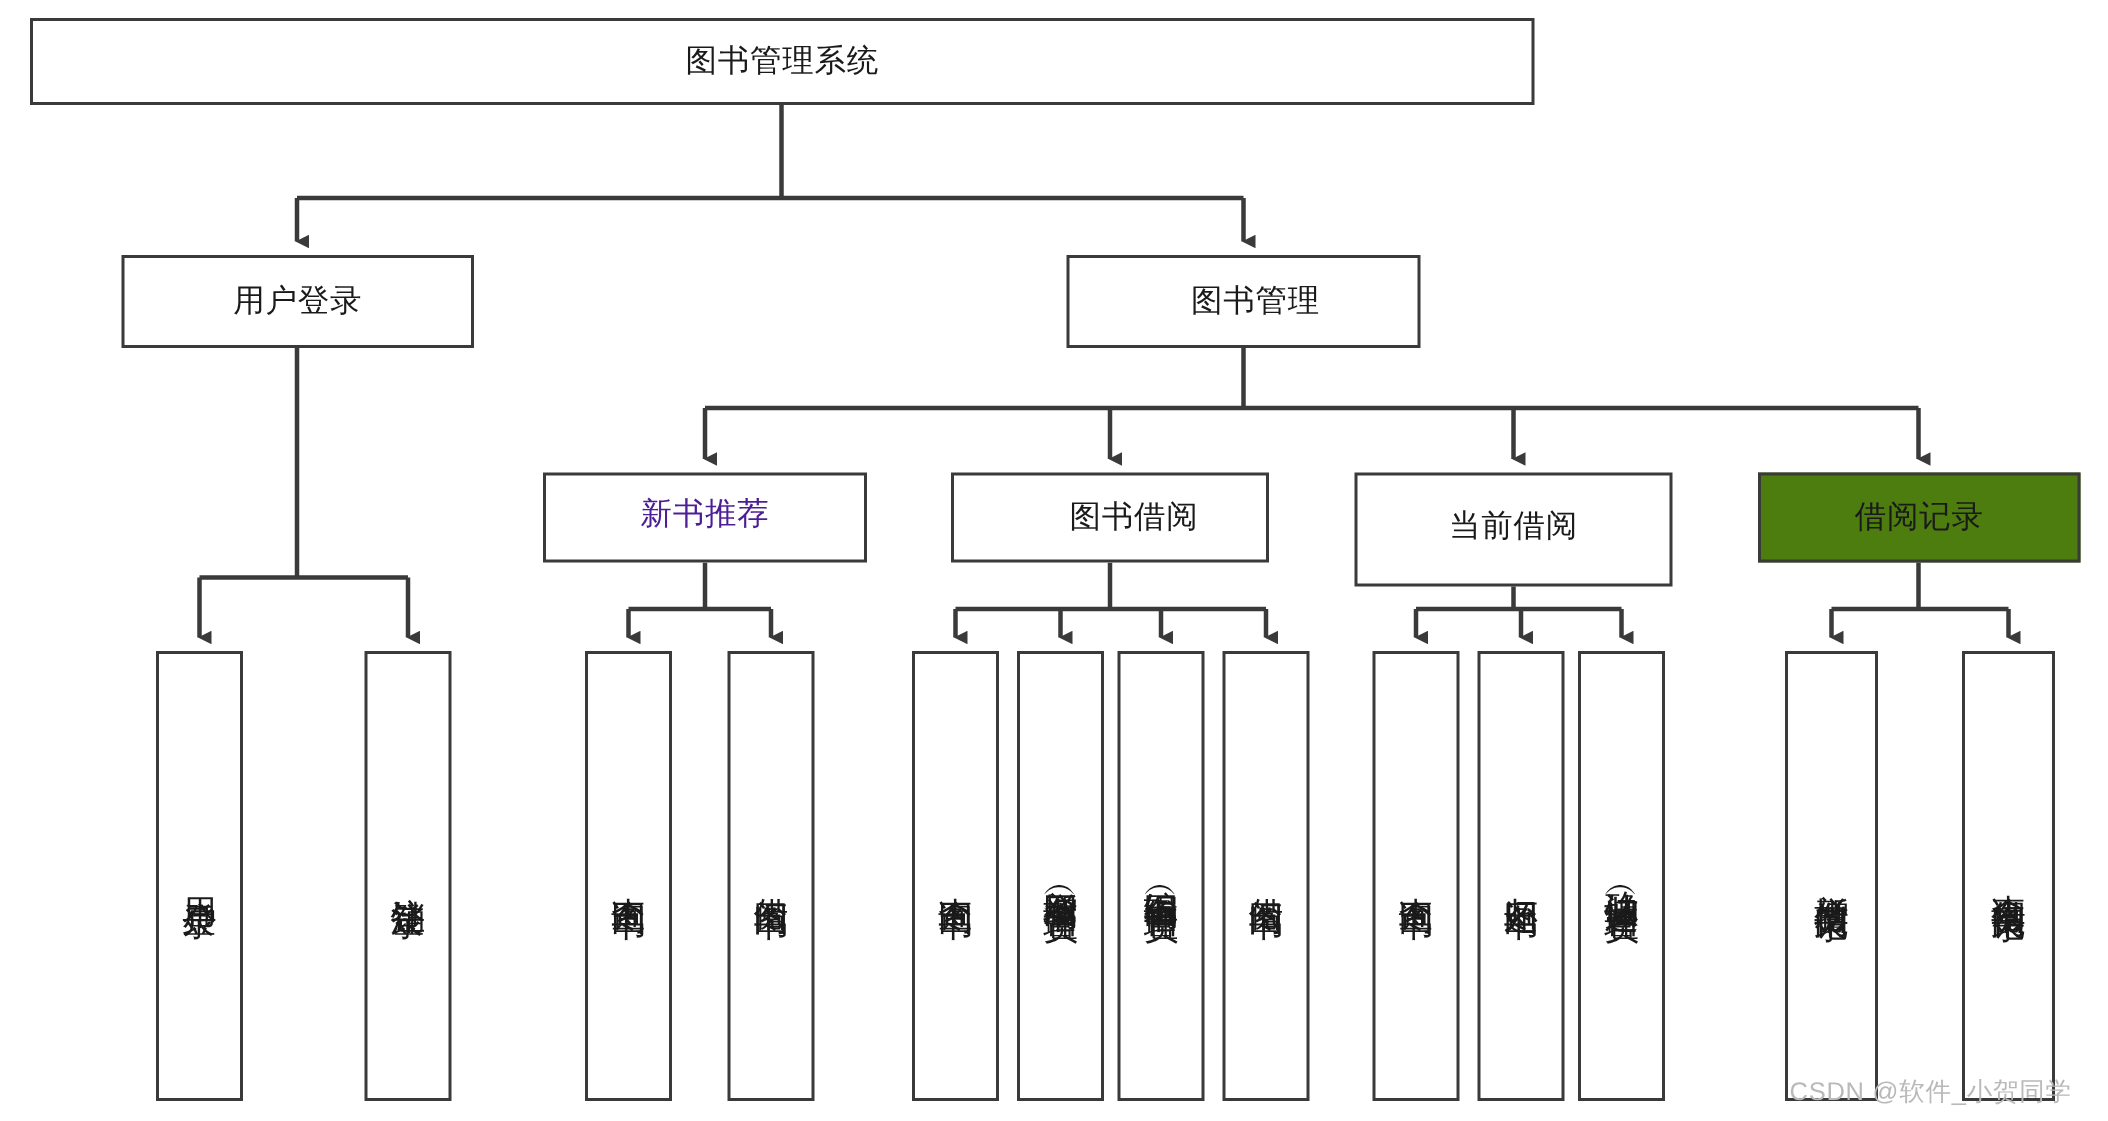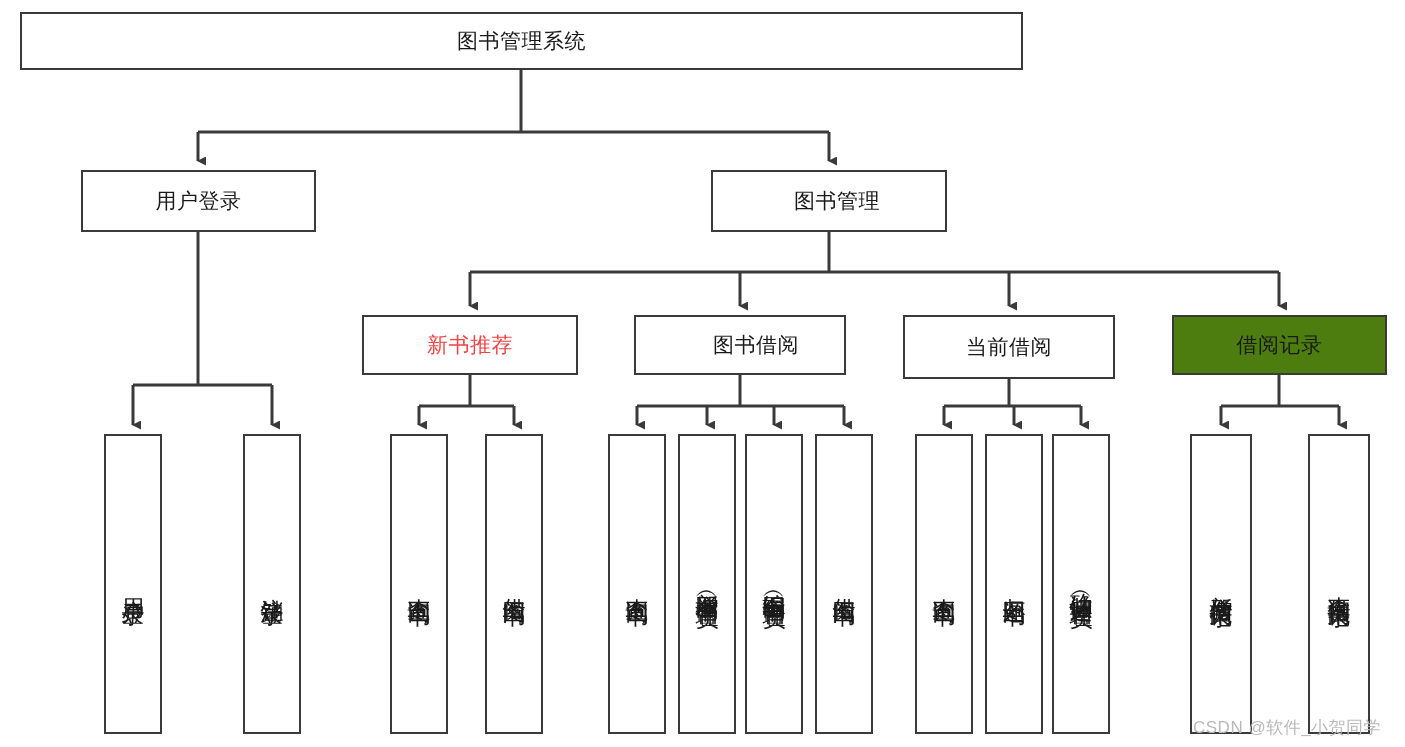--- a/index.html
+++ b/index.html
@@ -119,26 +119,26 @@
       <div class="node h" style="left: 20px; top: 12px; width: 1003px; height: 58px; border-color: rgb(58, 58, 58); background: rgb(255, 255, 255);">
         <span class="label" style="color: rgb(26, 26, 26);">图书管理系统</span>
       </div>
       <div class="node h" style="left: 81px; top: 170px; width: 235px; height: 62px; border-color: rgb(58, 58, 58); background: rgb(255, 255, 255);">
         <span class="label" style="color: rgb(26, 26, 26);">用户登录</span>
       </div>
       <div class="node h" style="left: 711px; top: 170px; width: 236px; height: 62px; border-color: rgb(58, 58, 58); background: rgb(255, 255, 255); padding-left: 16px;">
         <span class="label" style="color: rgb(26, 26, 26);">图书管理</span>
       </div>
       <div class="node h" style="left: 362px; top: 315px; width: 216px; height: 60px; border-color: rgb(58, 58, 58); background: rgb(255, 255, 255);">
-        <span class="label" style="color: #ef4444;">新书推荐</span>
+        <span class="label" style="color: #4c1d95; font-family: Liberation Mono, monospace;">新书推荐</span>
       </div>
       <div class="node h" style="left: 634px; top: 315px; width: 212px; height: 60px; border-color: rgb(58, 58, 58); background: rgb(255, 255, 255);">
         <span class="label" style="color: rgb(26, 26, 26); margin-left: 32px;">图书借阅</span>
       </div>
-      <div class="node h" style="left: 903px; top: 315px; width: 212px; height: 64px; border-color: rgb(58, 58, 58); background: rgb(255, 255, 255);">
+      <div class="node h" style="left: 903px; top: 315px; width: 212px; height: 76px; border-color: rgb(58, 58, 58); background: rgb(255, 255, 255); font-family: Liberation Mono, monospace;">
         <span class="label" style="color: rgb(26, 26, 26);">当前借阅</span>
       </div>
       <div class="node h" style="left: 1172px; top: 315px; width: 215px; height: 60px; border-color: rgb(58, 58, 58); background: #4d7c0f;">
         <span class="label" style="color: rgb(26, 26, 26);">借阅记录</span>
       </div>
       <div class="node v" style="left: 104px; top: 434px; width: 58px; height: 300px; border-color: rgb(58, 58, 58); background: rgb(255, 255, 255);">
         <span class="label" style="color: rgb(26, 26, 26);">用户登录</span>
       </div>
       <div class="node v" style="left: 243px; top: 434px; width: 58px; height: 300px; border-color: rgb(58, 58, 58); background: rgb(255, 255, 255);">
         <span class="label" style="color: rgb(26, 26, 26);">注销登录</span>

